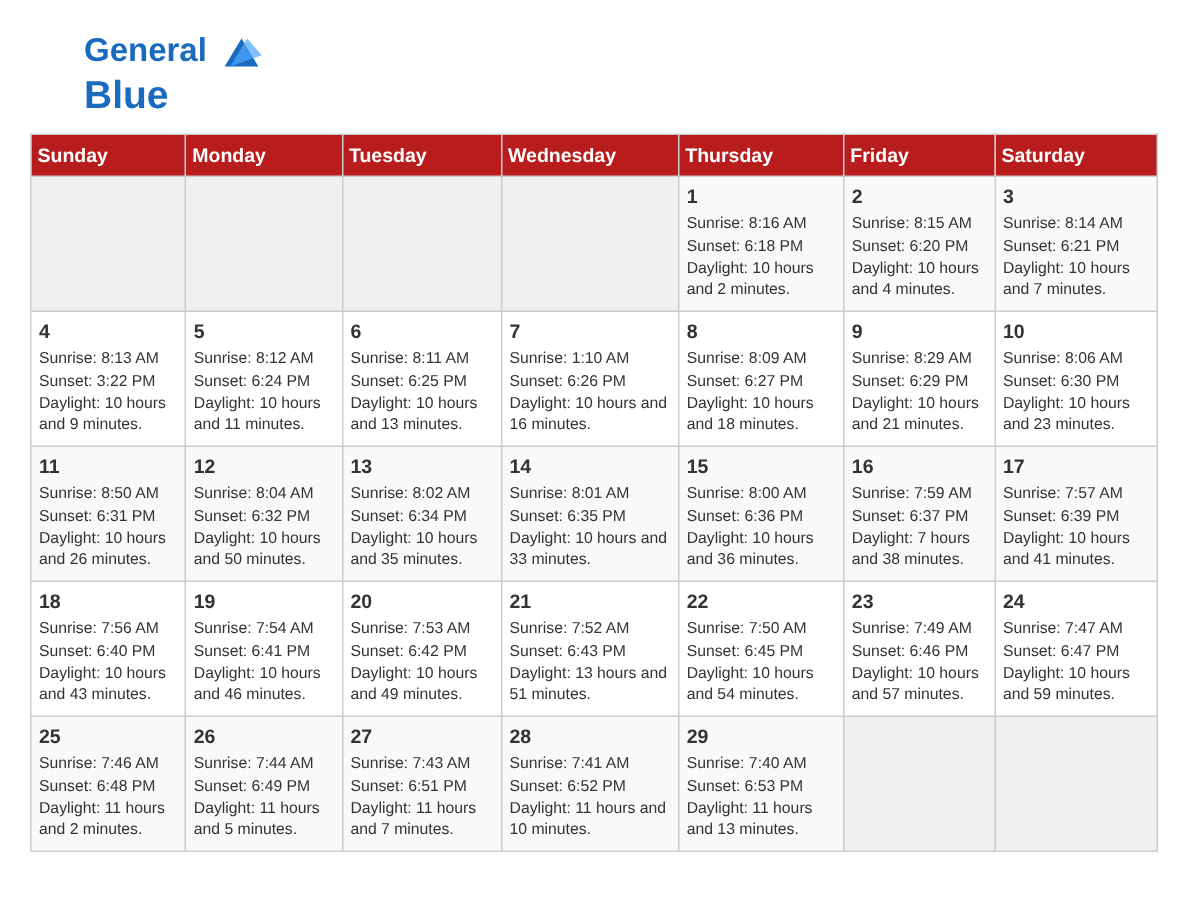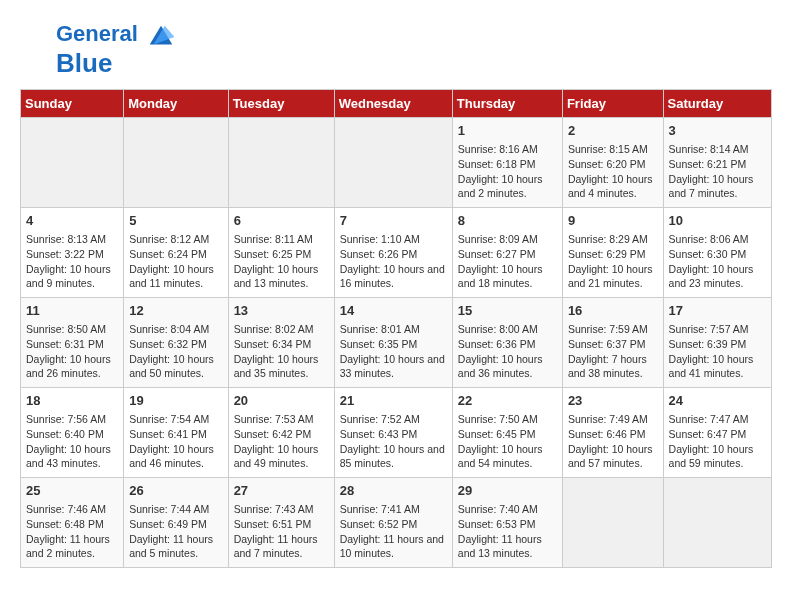--- a/index.html
+++ b/index.html
@@ -152,21 +152,21 @@
         <td><span class="day-number">13</span><span>Sunrise: 8:02 AM</span><br><span>Sunset: 6:34 PM</span><br><span>Daylight: 10 hours and 35 minutes.</span></td>
         <td><span class="day-number">14</span><span>Sunrise: 8:01 AM</span><br><span>Sunset: 6:35 PM</span><br><span>Daylight: 10 hours and 33 minutes.</span></td>
         <td><span class="day-number">15</span><span>Sunrise: 8:00 AM</span><br><span>Sunset: 6:36 PM</span><br><span>Daylight: 10 hours and 36 minutes.</span></td>
         <td><span class="day-number">16</span><span>Sunrise: 7:59 AM</span><br><span>Sunset: 6:37 PM</span><br><span>Daylight: 7 hours and 38 minutes.</span></td>
         <td><span class="day-number">17</span><span>Sunrise: 7:57 AM</span><br><span>Sunset: 6:39 PM</span><br><span>Daylight: 10 hours and 41 minutes.</span></td>
       </tr>
       <tr>
         <td><span class="day-number">18</span><span>Sunrise: 7:56 AM</span><br><span>Sunset: 6:40 PM</span><br><span>Daylight: 10 hours and 43 minutes.</span></td>
         <td><span class="day-number">19</span><span>Sunrise: 7:54 AM</span><br><span>Sunset: 6:41 PM</span><br><span>Daylight: 10 hours and 46 minutes.</span></td>
         <td><span class="day-number">20</span><span>Sunrise: 7:53 AM</span><br><span>Sunset: 6:42 PM</span><br><span>Daylight: 10 hours and 49 minutes.</span></td>
-        <td><span class="day-number">21</span><span>Sunrise: 7:52 AM</span><br><span>Sunset: 6:43 PM</span><br><span>Daylight: 10 hours and 85 minutes.</span></td>
+        <td><span class="day-number">21</span><span>Sunrise: 7:52 AM</span><br><span>Sunset: 6:43 PM</span><br><span>Daylight: 13 hours and 51 minutes.</span></td>
         <td><span class="day-number">22</span><span>Sunrise: 7:50 AM</span><br><span>Sunset: 6:45 PM</span><br><span>Daylight: 10 hours and 54 minutes.</span></td>
         <td><span class="day-number">23</span><span>Sunrise: 7:49 AM</span><br><span>Sunset: 6:46 PM</span><br><span>Daylight: 10 hours and 57 minutes.</span></td>
         <td><span class="day-number">24</span><span>Sunrise: 7:47 AM</span><br><span>Sunset: 6:47 PM</span><br><span>Daylight: 10 hours and 59 minutes.</span></td>
       </tr>
       <tr>
         <td><span class="day-number">25</span><span>Sunrise: 7:46 AM</span><br><span>Sunset: 6:48 PM</span><br><span>Daylight: 11 hours and 2 minutes.</span></td>
         <td><span class="day-number">26</span><span>Sunrise: 7:44 AM</span><br><span>Sunset: 6:49 PM</span><br><span>Daylight: 11 hours and 5 minutes.</span></td>
         <td><span class="day-number">27</span><span>Sunrise: 7:43 AM</span><br><span>Sunset: 6:51 PM</span><br><span>Daylight: 11 hours and 7 minutes.</span></td>
         <td><span class="day-number">28</span><span>Sunrise: 7:41 AM</span><br><span>Sunset: 6:52 PM</span><br><span>Daylight: 11 hours and 10 minutes.</span></td>
         <td><span class="day-number">29</span><span>Sunrise: 7:40 AM</span><br><span>Sunset: 6:53 PM</span><br><span>Daylight: 11 hours and 13 minutes.</span></td>

